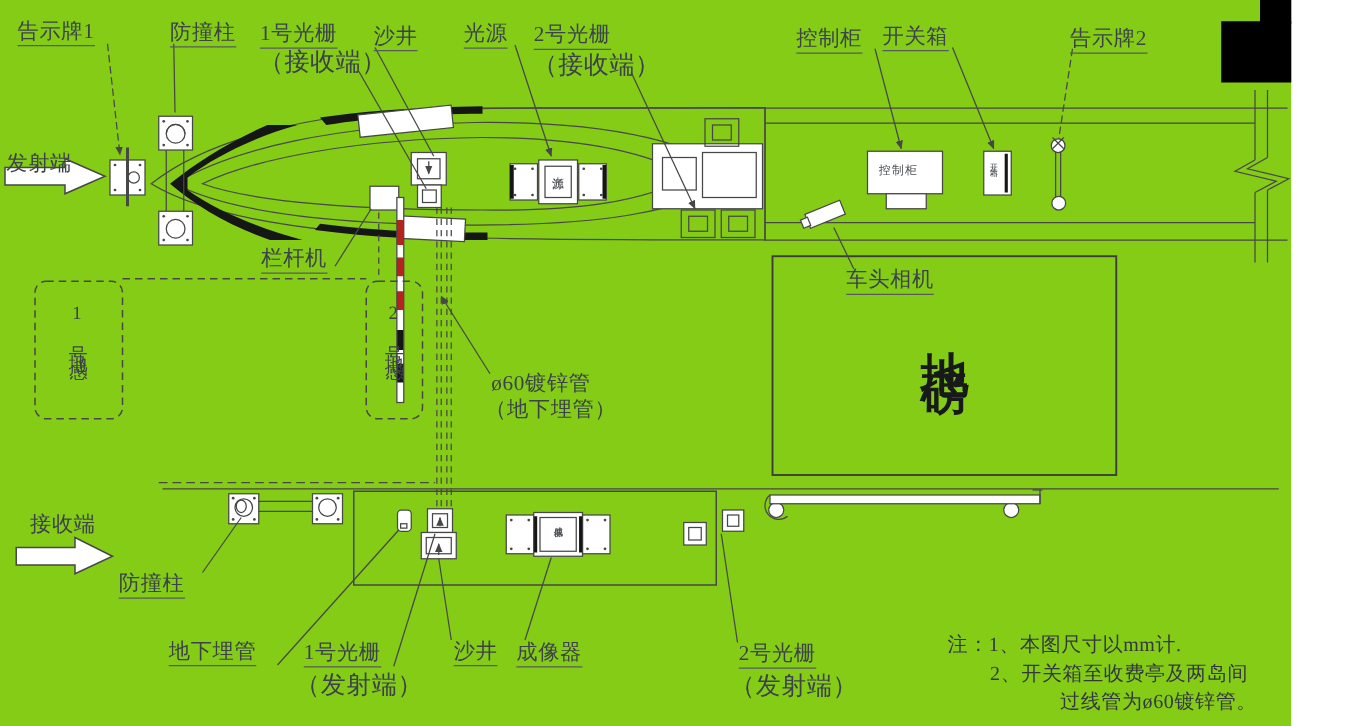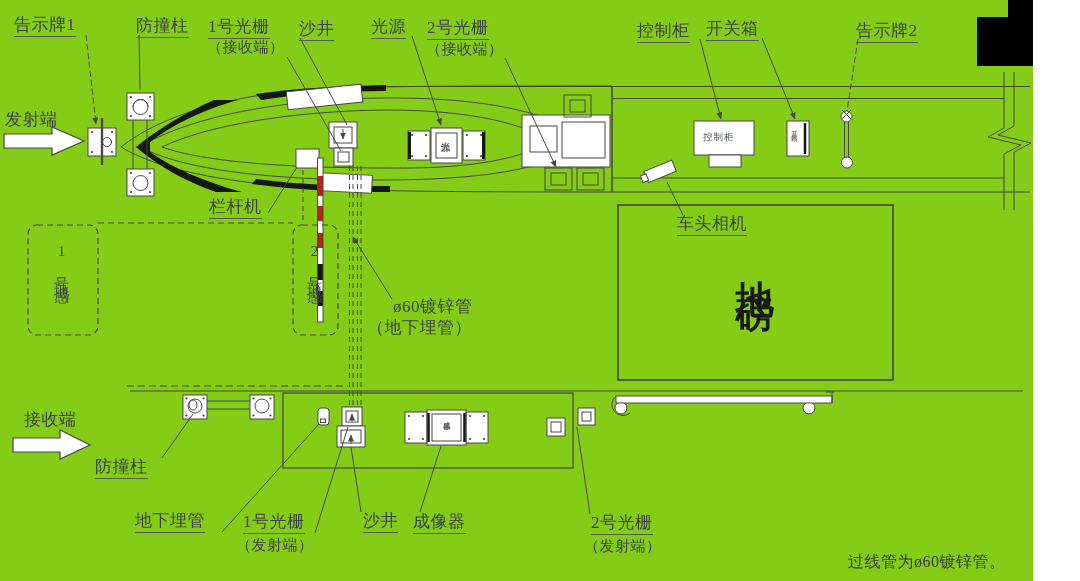--- a/index.html
+++ b/index.html
@@ -2,21 +2,21 @@
 <html><head>
 <meta charset="utf-8">
 <style>
   html,body{margin:0;padding:0;background:#ffffff;}
   #stage{position:relative;width:988px;height:581px;background:#84cc16;overflow:hidden;
          font-family:"Liberation Serif", serif;padding-left:45px;}
   #linework{position:absolute;left:0;top:0;}
   .lb{position:absolute;white-space:nowrap;color:#3c4249;font-size:17px;line-height:1.1;
       letter-spacing:0.5px;}
   .ul{border-bottom:1.4px solid #565b60;padding-bottom:1px;}
-  .sm{font-size:15px;}
+  .sm{font-size:20px;}
   .vt{writing-mode:vertical-rl;text-orientation:upright;}
   .loop{font-size:15px;letter-spacing:6px;}
   .boxtxt{color:#4a4f54;letter-spacing:1px;}
   .note{font-size:16px;color:#33383d;letter-spacing:0.5px;}
   .wb{font-size:38px;color:#17191b;letter-spacing:12px;font-weight:bold;}
 </style>
 </head>
 <body>
 
 <div id="stage">
@@ -294,41 +294,43 @@
 <div class="lb ul" style="left:208px;top:18px">1号光栅</div>
 <div class="lb sm" style="left:207px;top:39px">（接收端）</div>
 <div class="lb ul" style="left:299px;top:20px">沙井</div>
 <div class="lb ul" style="left:371px;top:18px">光源</div>
 <div class="lb ul" style="left:427px;top:19px">2号光栅</div>
 <div class="lb sm" style="left:426px;top:41px">（接收端）</div>
 <div class="lb ul" style="left:637px;top:22px">控制柜</div>
 <div class="lb ul" style="left:706px;top:20px">开关箱</div>
 <div class="lb ul" style="left:856px;top:22px">告示牌2</div>
 
-<div class="lb" style="left:5px;top:111px">发射端</div>
+<div class="lb" style="left:5px;top:122px">发射端</div>
 <div class="lb ul" style="left:209px;top:198px">栏杆机</div>
 <div class="lb" style="left:393px;top:298px">ø60镀锌管</div>
-<div class="lb" style="left:367px;top:319px">（地下埋管）</div>
+<div class="lb" style="left:388px;top:319px">（地下埋管）</div>
 <div class="lb ul" style="left:677px;top:215px">车头相机</div>
 <div class="lb wb vt" style="left:733px;top:250px">地磅</div>
 
 <div class="lb vt loop" style="left:53px;top:243px">1号地感</div>
 <div class="lb vt loop" style="left:306px;top:243px">2号地感</div>
 
 <div class="lb" style="left:24px;top:411px">接收端</div>
 <div class="lb ul" style="left:95px;top:458px">防撞柱</div>
 
 <div class="lb ul" style="left:135px;top:512px">地下埋管</div>
 <div class="lb ul" style="left:243px;top:513px">1号光栅</div>
 <div class="lb sm" style="left:236px;top:537px">（发射端）</div>
 <div class="lb ul" style="left:363px;top:512px">沙井</div>
 <div class="lb ul" style="left:413px;top:513px">成像器</div>
 <div class="lb ul" style="left:591px;top:514px">2号光栅</div>
 <div class="lb sm" style="left:584px;top:538px">（发射端）</div>
 
+<div class="lb note" style="left:758px;top:508px">注：1、本图尺寸以mm计.</div>
+<div class="lb note" style="left:792px;top:531px">2、开关箱至收费亭及两岛间</div>
 <div class="lb note" style="left:848px;top:553px">过线管为ø60镀锌管。</div>
 
 <div class="lb vt boxtxt" style="left:440px;top:134px;font-size:9.5px">光源</div>
 <div class="lb boxtxt" style="left:703px;top:132px;font-size:9.5px">控制柜</div>
 <div class="lb vt boxtxt" style="left:791px;top:126px;font-size:6.5px;letter-spacing:2px">开关箱</div>
 <div class="lb vt boxtxt" style="left:442px;top:415px;font-size:7.5px">成像器</div>
 
 </div>
 
 </body></html>

